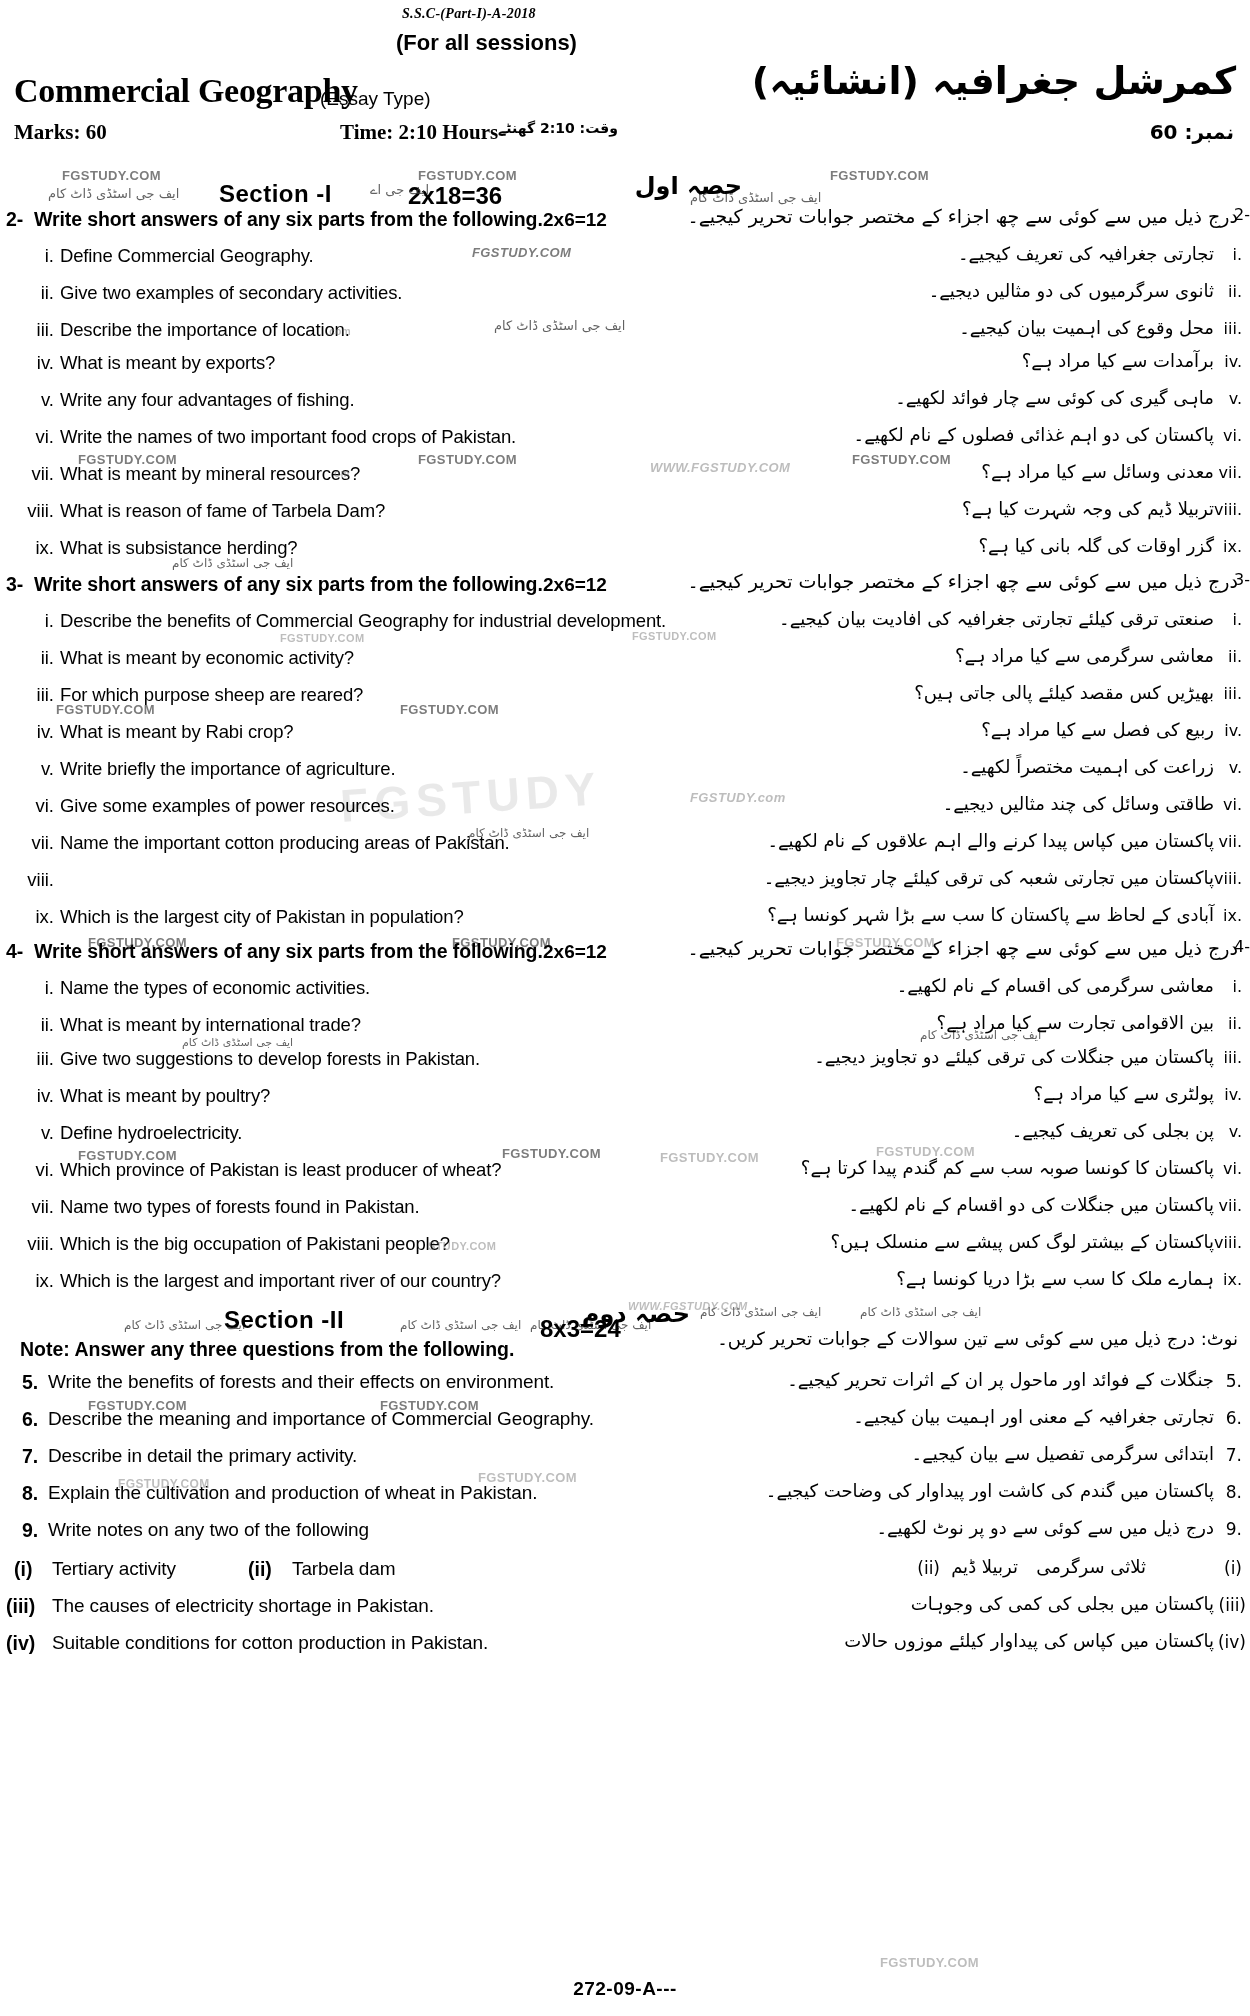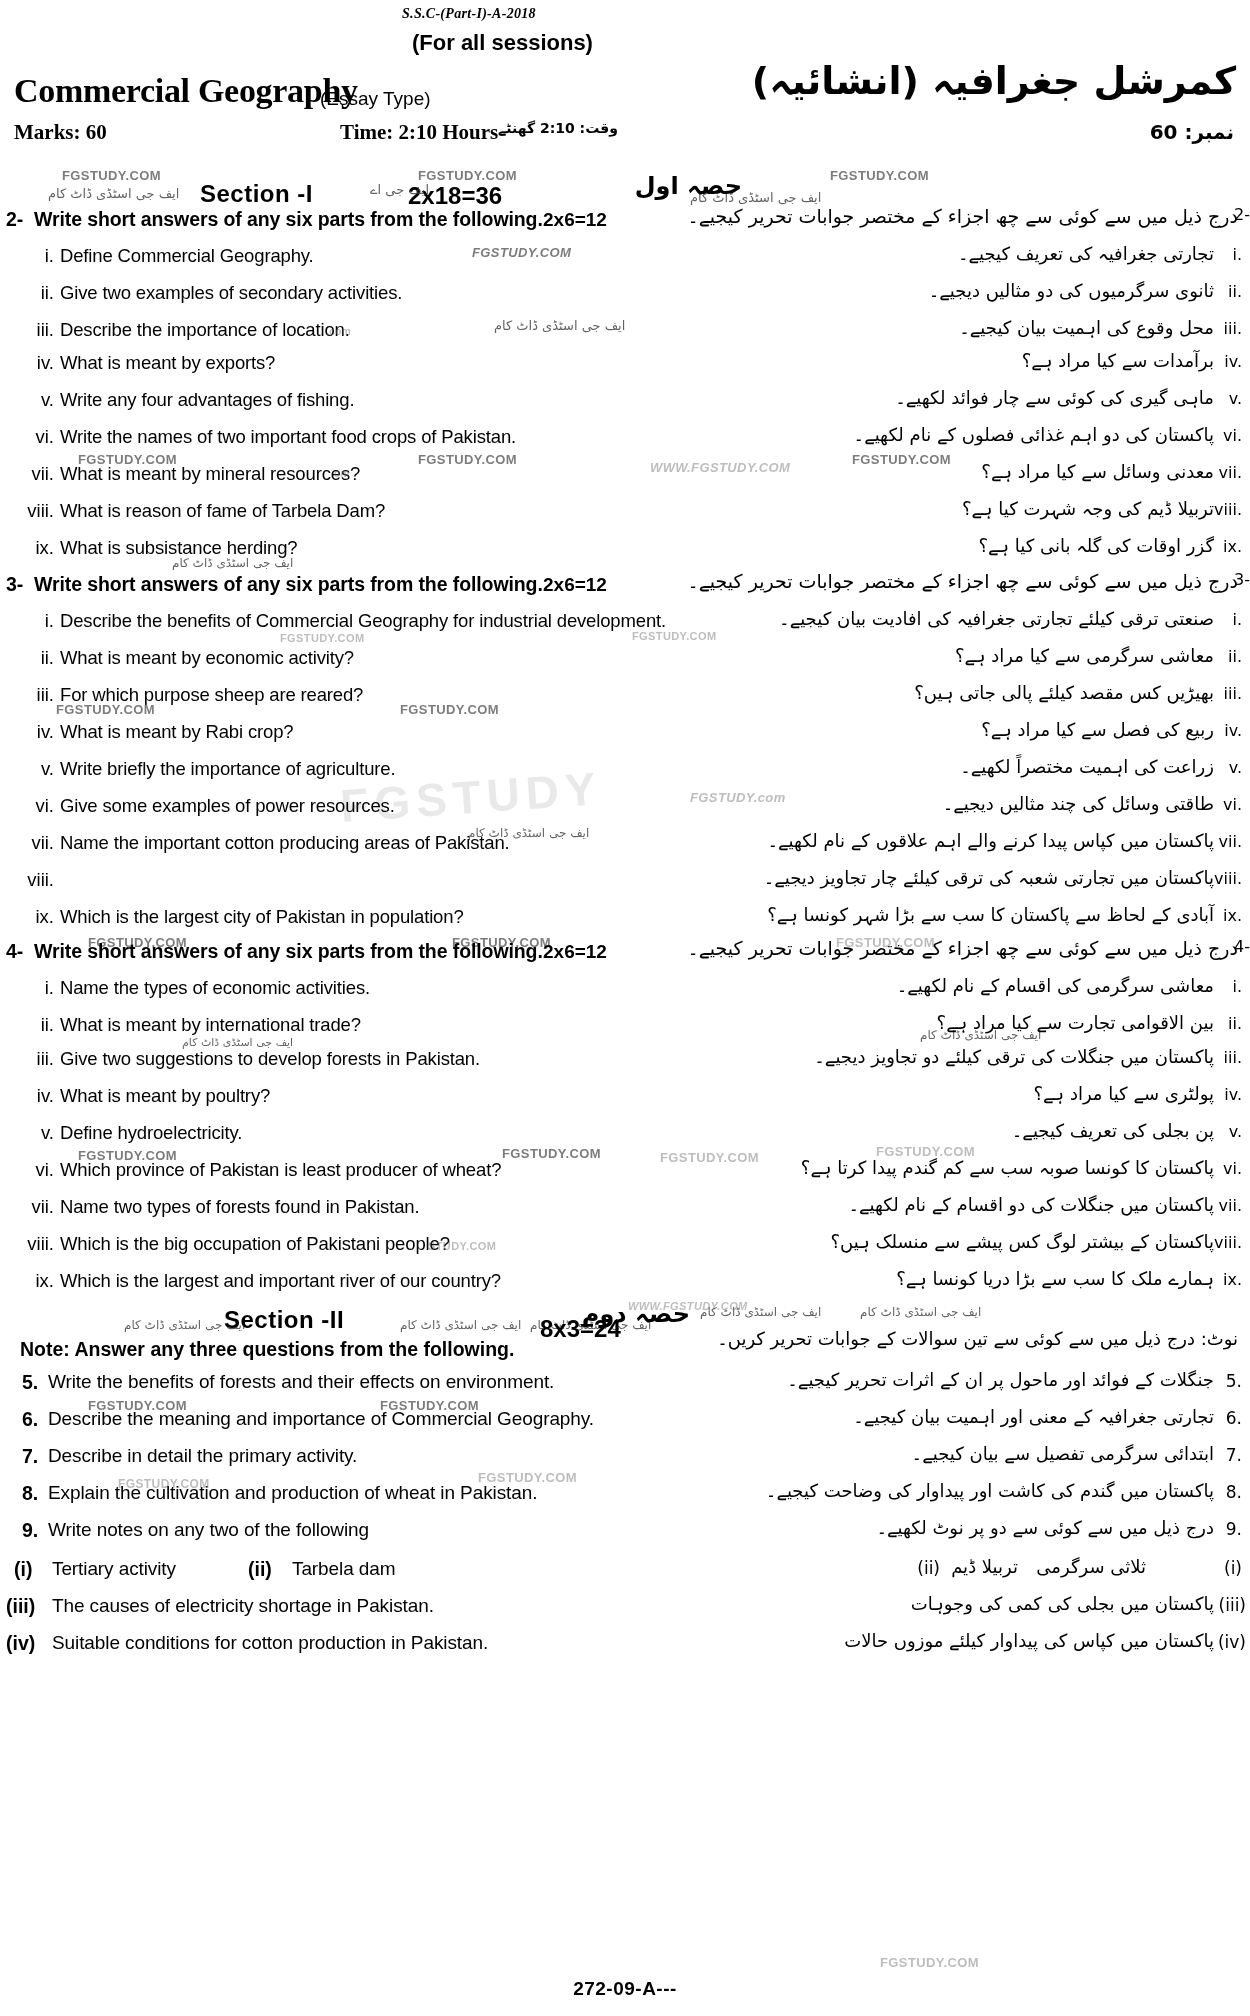--- a/index.html
+++ b/index.html
@@ -26,21 +26,20 @@
     position:absolute;right:10px;top:6px;font-size:15px;
     font-family:"DejaVu Sans",sans-serif;direction:rtl;
   }
   .sscline{
     position:absolute;left:402px;top:6px;font-family:"Liberation Serif",serif;
     font-weight:bold;font-style:italic;font-size:14px;letter-spacing:.3px;
   }
   .sessions{
     position:absolute;left:396px;top:30px;font-size:22px;font-weight:bold;
     font-family:"Liberation Sans",sans-serif;
-    margin-left:16px;
   }
   .subject{
     position:absolute;left:14px;top:72px;font-family:"Liberation Serif",serif;
     font-weight:bold;font-size:34px;letter-spacing:-.3px;
   }
   .essaytype{
     position:absolute;left:320px;top:88px;font-size:19px;
   }
   .subjecturdu{
     position:absolute;right:14px;top:62px;font-size:38px;direction:rtl;
@@ -170,21 +169,21 @@
   <div class="time">Time: 2:10 Hours</div>
   <div class="timeurdu">وقت: 2:10 گھنٹے</div>
   <div class="marksurdu">نمبر: 60</div>
 
   <div class="wm" style="left:62px;top:168px;">FGSTUDY.COM</div>
   <div class="wmU" style="left:48px;top:186px;">ایف جی اسٹڈی ڈاٹ کام</div>
   <div class="wm" style="left:418px;top:168px;">FGSTUDY.COM</div>
   <div class="wm" style="left:830px;top:168px;">FGSTUDY.COM</div>
   <div class="wmU" style="left:690px;top:190px;">ایف جی اسٹڈی ڈاٹ کام</div>
 
-  <div class="sectitle" style="left:200px;top:180px;">Section -I</div>
+  <div class="sectitle" style="left:219px;top:180px;">Section -I</div>
   <div class="secmarks" style="left:408px;top:182px;">2x18=36</div>
   <div class="wmU" style="left:370px;top:182px;">ایف جی اے</div>
   <div class="securdu" style="right:508px;top:172px;">حصہ اول</div>
 
   <div class="qnum" style="left:6px;top:208px;">2-</div>
   <div class="qhead" style="left:34px;top:208px;">Write short answers of any six parts from the following.</div>
   <div class="qmarks" style="left:543px;top:209px;">2x6=12</div>
   <div class="qheadurdu" style="right:12px;top:205px;">درج ذیل میں سے کوئی سے چھ اجزاء کے مختصر جوابات تحریر کیجیے۔</div>
   <div class="rnU" style="right:0px;top:205px;">2-</div>
 

